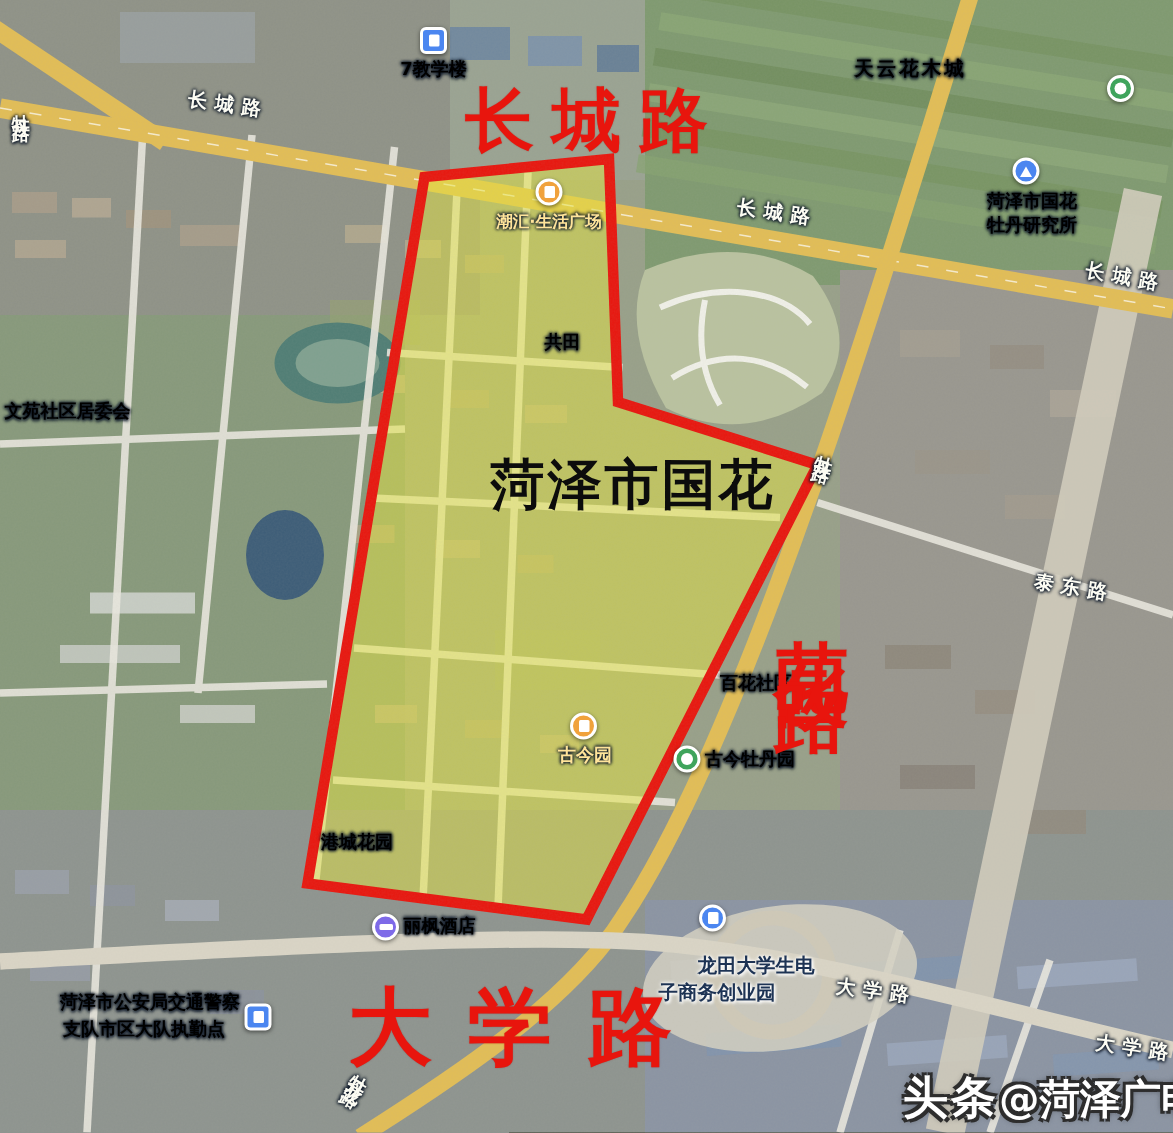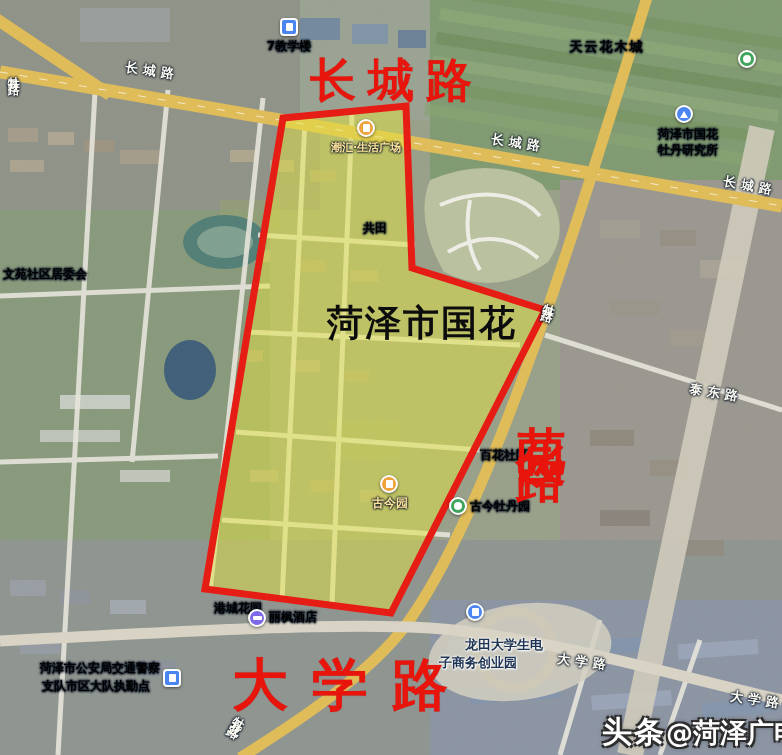--- a/index.html
+++ b/index.html
@@ -210,21 +210,21 @@
   <span class="ic ic-c bg-orange" style="left:389px;top:484px;">
       <i class="g"></i>
     </span>
   <div class="lbl poi-lbl yellowish" style="left:390px;top:497px;">古今园</div>
 
   <span class="ic ic-c bg-green" style="left:458px;top:506px;">
       <i class="g g-tree"></i>
     </span>
   <div class="lbl poi-lbl left-anchor" style="left:470px;top:500px;">古今牡丹园</div>
 
-  <div class="lbl poi-lbl" style="left:238px;top:555px;margin-top:47px;">港城花园</div>
+  <div class="lbl poi-lbl" style="left:238px;top:555px;">港城花园</div>
 
   <span class="ic ic-c bg-purple" style="left:257px;top:618px;">
       <i class="g g-bed"></i>
     </span>
   <div class="lbl poi-lbl left-anchor" style="left:269px;top:611px;">丽枫酒店</div>
 
   <span class="ic ic-sq bg-blue" style="left:172px;top:678px;">
       <i class="g"></i>
     </span>
   <div class="lbl poi-lbl" style="left:100px;top:662px;">菏泽市公安局交通警察</div>

